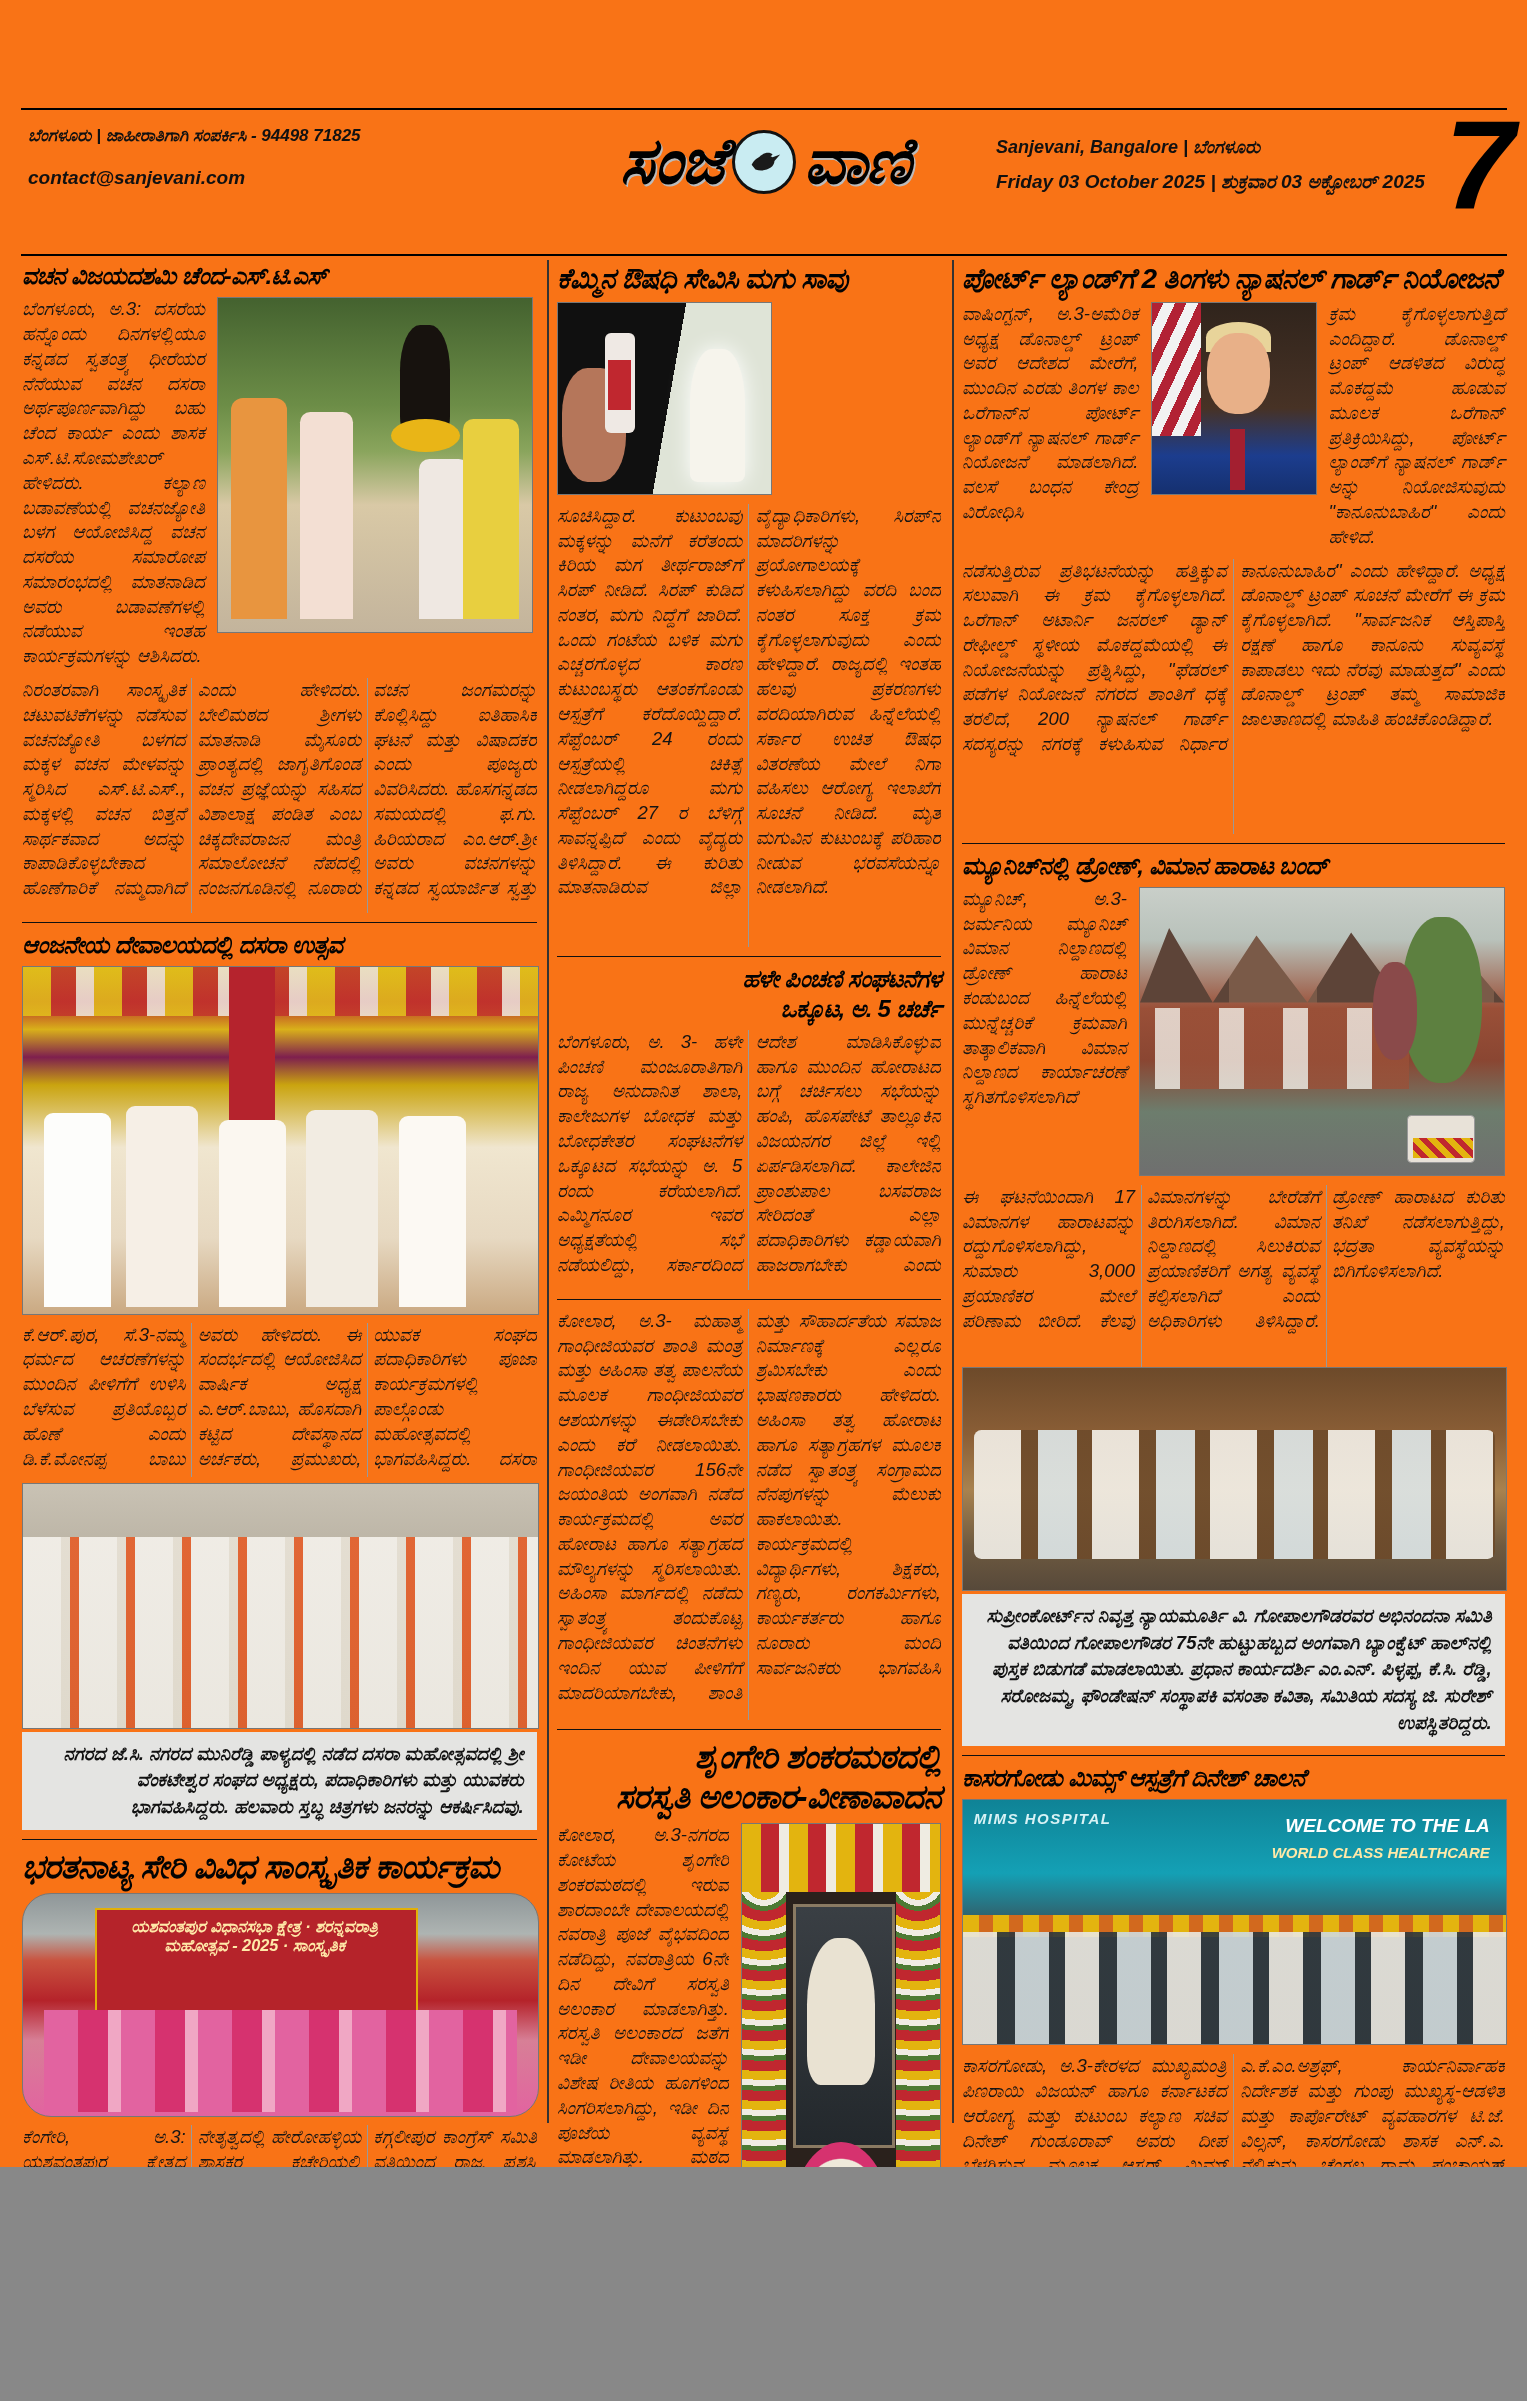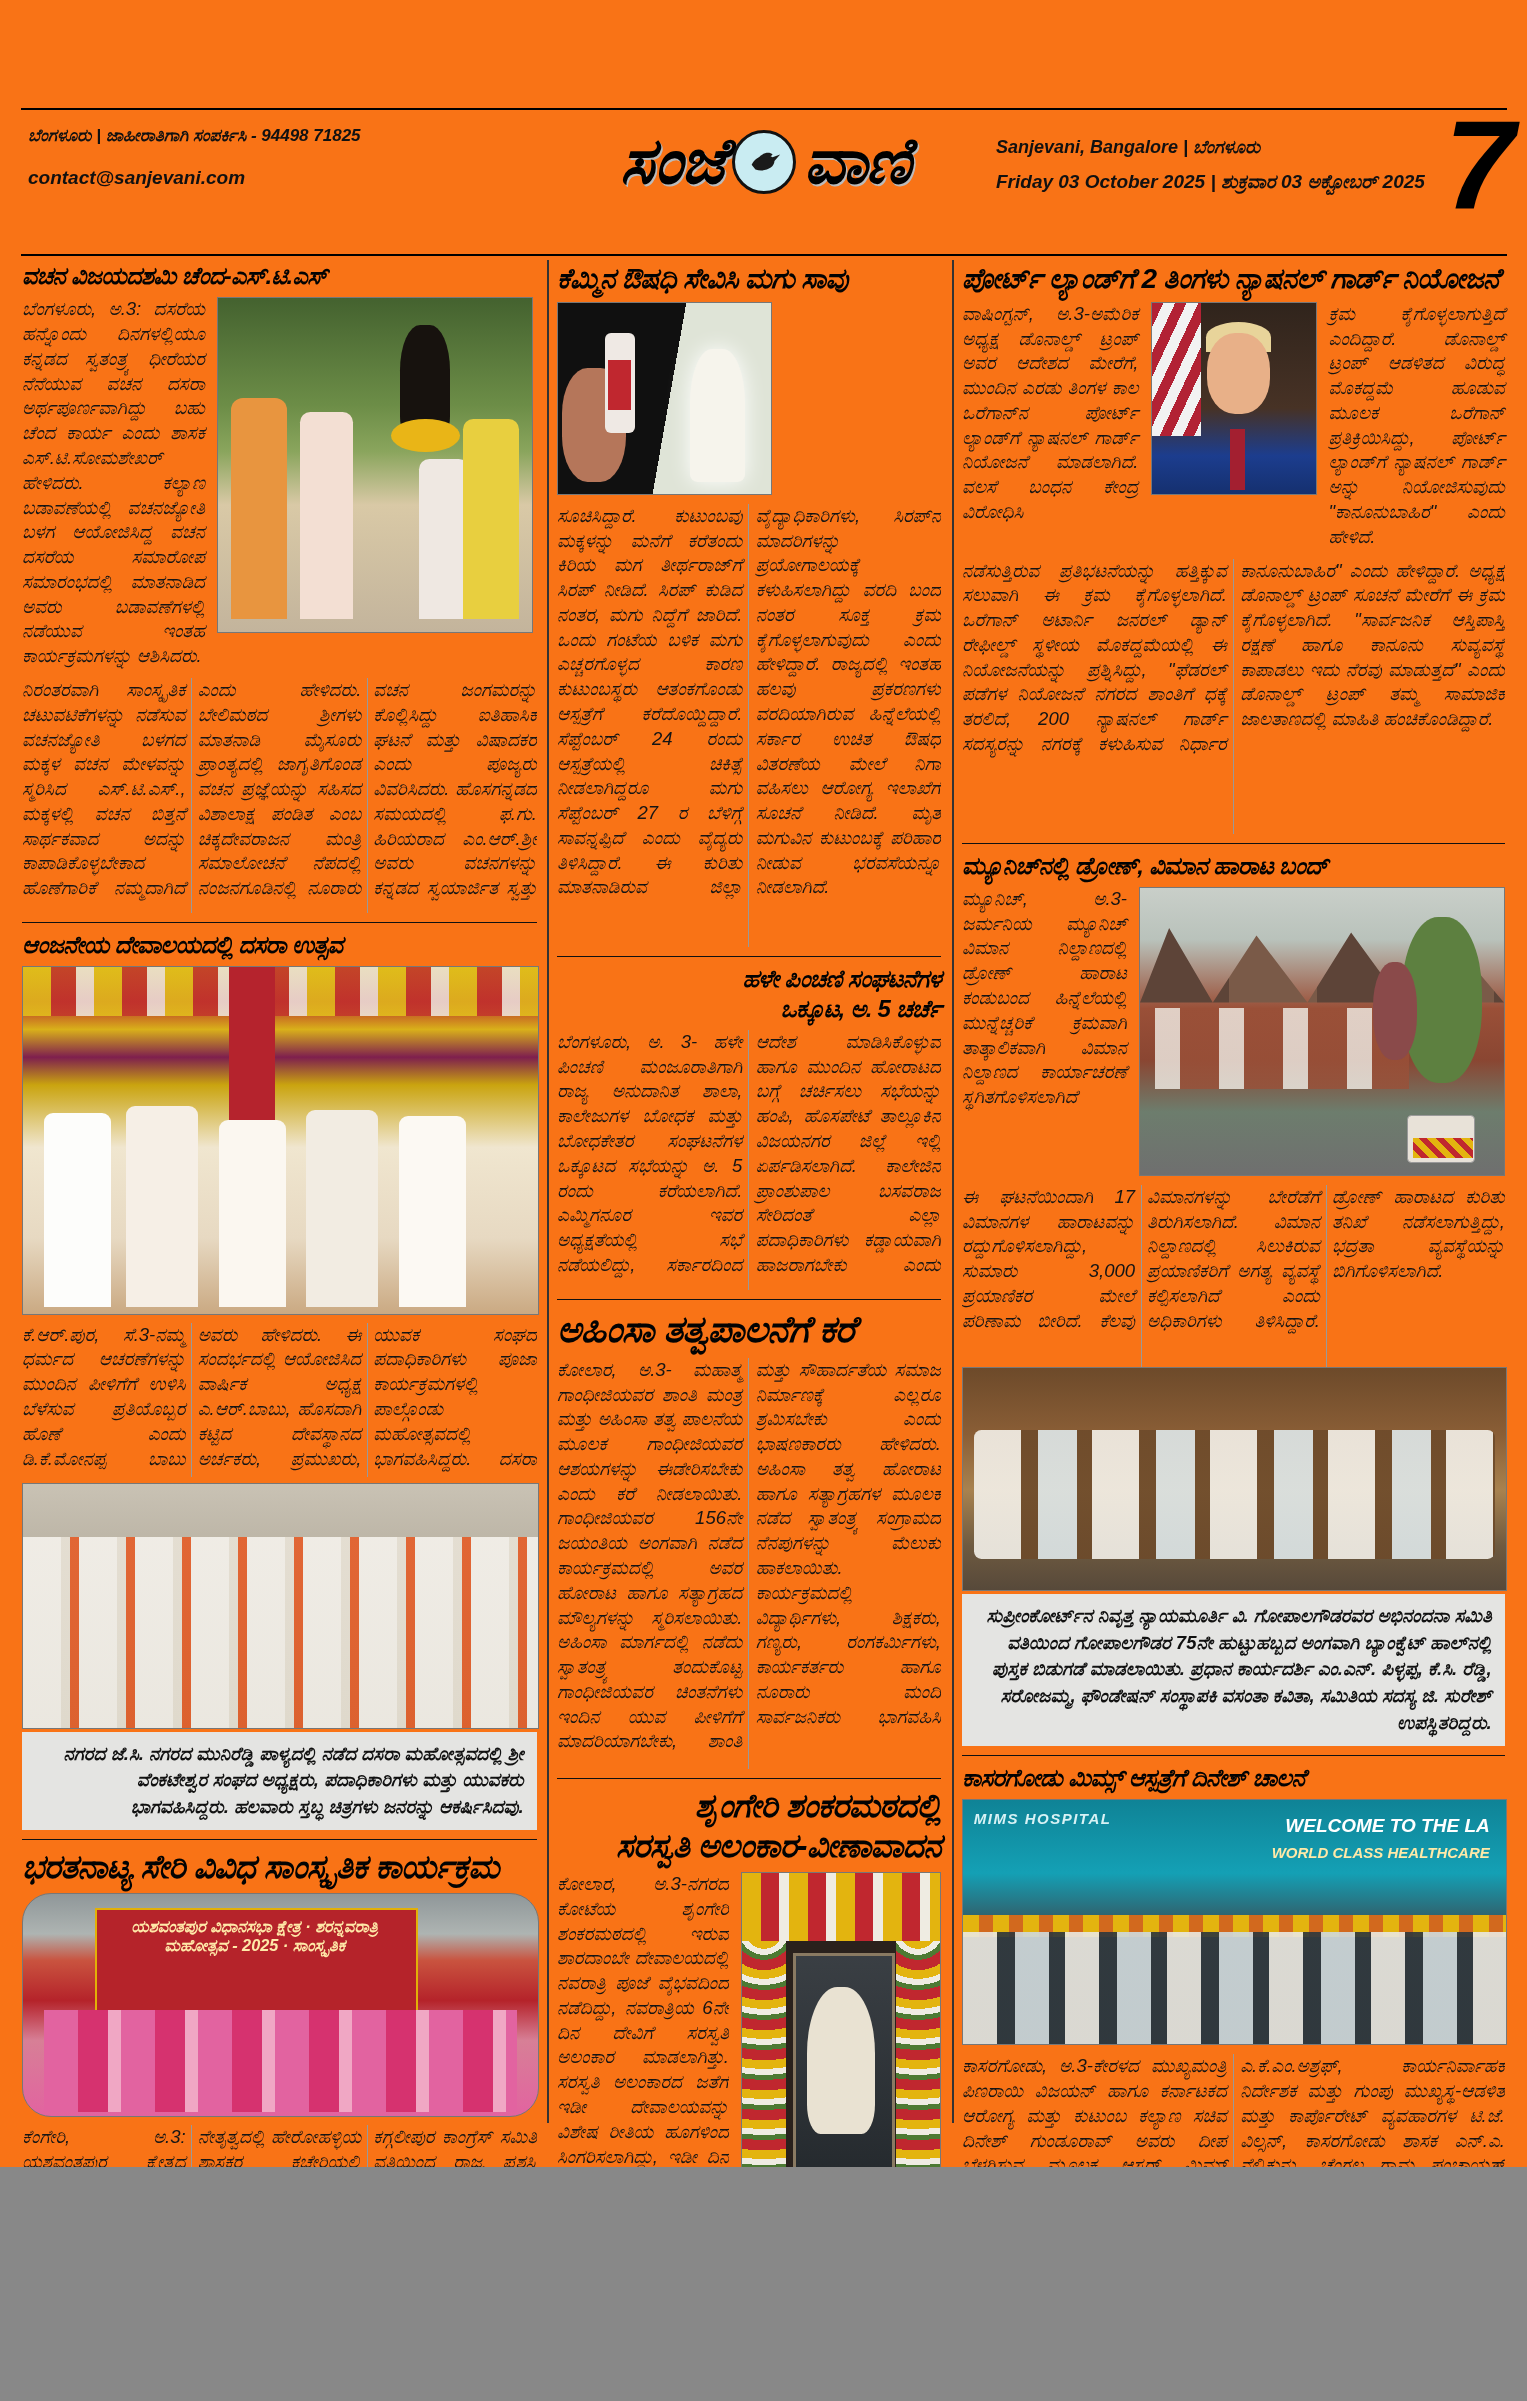--- a/index.html
+++ b/index.html
@@ -219,21 +219,20 @@
 
     <div>
       <h2 class="hl46 ctr" style="margin-bottom:0;">ಹಳೇ ಪಿಂಚಣಿ ಸಂಘಟನೆಗಳ</h2>
       <h2 class="hl46 ctr">ಒಕ್ಕೂಟ, ಅ. 5 ಚರ್ಚೆ</h2>
       <div class="body cols2" style="height:260px;overflow:hidden;">ಬೆಂಗಳೂರು, ಅ. 3- ಹಳೇ ಪಿಂಚಣಿ ಮಂಜೂರಾತಿಗಾಗಿ ರಾಜ್ಯ ಅನುದಾನಿತ ಶಾಲಾ, ಕಾಲೇಜುಗಳ ಬೋಧಕ ಮತ್ತು ಬೋಧಕೇತರ ಸಂಘಟನೆಗಳ ಒಕ್ಕೂಟದ ಸಭೆಯನ್ನು ಅ. 5 ರಂದು ಕರೆಯಲಾಗಿದೆ. ಎಮ್ಮಿಗನೂರ ಇವರ ಅಧ್ಯಕ್ಷತೆಯಲ್ಲಿ ಸಭೆ ನಡೆಯಲಿದ್ದು, ಸರ್ಕಾರದಿಂದ ಆದೇಶ ಮಾಡಿಸಿಕೊಳ್ಳುವ ಹಾಗೂ ಮುಂದಿನ ಹೋರಾಟದ ಬಗ್ಗೆ ಚರ್ಚಿಸಲು ಸಭೆಯನ್ನು ಹಂಪಿ, ಹೊಸಪೇಟೆ ತಾಲ್ಲೂಕಿನ ವಿಜಯನಗರ ಜಿಲ್ಲೆ ಇಲ್ಲಿ ಏರ್ಪಡಿಸಲಾಗಿದೆ. ಕಾಲೇಜಿನ ಪ್ರಾಂಶುಪಾಲ ಬಸವರಾಜ ಸೇರಿದಂತೆ ಎಲ್ಲಾ ಪದಾಧಿಕಾರಿಗಳು ಕಡ್ಡಾಯವಾಗಿ ಹಾಜರಾಗಬೇಕು ಎಂದು ಒಕ್ಕೂಟದ ರಾಜ್ಯಾಧ್ಯಕ್ಷ ಎಂ.ಪಿ. ಕರಬಸಪ್ಪ ಅವರು ಪ್ರಕಟಣೆಯಲ್ಲಿ ಕೋರಿದ್ದಾರೆ.</div>
     </div>
 
     <div class="rule"></div>
 
     <div>
-      <h2 class="hl50">ಅಹಿಂಸಾ ತತ್ವಪಾಲನೆಗೆ ಕರೆ</h2>
       <div class="body cols2" style="height:411px;overflow:hidden;">ಕೋಲಾರ, ಅ.3- ಮಹಾತ್ಮ ಗಾಂಧೀಜಿಯವರ ಶಾಂತಿ ಮಂತ್ರ ಮತ್ತು ಅಹಿಂಸಾ ತತ್ವ ಪಾಲನೆಯ ಮೂಲಕ ಗಾಂಧೀಜಿಯವರ ಆಶಯಗಳನ್ನು ಈಡೇರಿಸಬೇಕು ಎಂದು ಕರೆ ನೀಡಲಾಯಿತು. ಗಾಂಧೀಜಿಯವರ 156ನೇ ಜಯಂತಿಯ ಅಂಗವಾಗಿ ನಡೆದ ಕಾರ್ಯಕ್ರಮದಲ್ಲಿ ಅವರ ಹೋರಾಟ ಹಾಗೂ ಸತ್ಯಾಗ್ರಹದ ಮೌಲ್ಯಗಳನ್ನು ಸ್ಮರಿಸಲಾಯಿತು. ಅಹಿಂಸಾ ಮಾರ್ಗದಲ್ಲಿ ನಡೆದು ಸ್ವಾತಂತ್ರ್ಯ ತಂದುಕೊಟ್ಟ ಗಾಂಧೀಜಿಯವರ ಚಿಂತನೆಗಳು ಇಂದಿನ ಯುವ ಪೀಳಿಗೆಗೆ ಮಾದರಿಯಾಗಬೇಕು, ಶಾಂತಿ ಮತ್ತು ಸೌಹಾರ್ದತೆಯ ಸಮಾಜ ನಿರ್ಮಾಣಕ್ಕೆ ಎಲ್ಲರೂ ಶ್ರಮಿಸಬೇಕು ಎಂದು ಭಾಷಣಕಾರರು ಹೇಳಿದರು. ಅಹಿಂಸಾ ತತ್ವ ಹೋರಾಟ ಹಾಗೂ ಸತ್ಯಾಗ್ರಹಗಳ ಮೂಲಕ ನಡೆದ ಸ್ವಾತಂತ್ರ್ಯ ಸಂಗ್ರಾಮದ ನೆನಪುಗಳನ್ನು ಮೆಲುಕು ಹಾಕಲಾಯಿತು. ಕಾರ್ಯಕ್ರಮದಲ್ಲಿ ವಿದ್ಯಾರ್ಥಿಗಳು, ಶಿಕ್ಷಕರು, ಗಣ್ಯರು, ರಂಗಕರ್ಮಿಗಳು, ಕಾರ್ಯಕರ್ತರು ಹಾಗೂ ನೂರಾರು ಮಂದಿ ಸಾರ್ವಜನಿಕರು ಭಾಗವಹಿಸಿ ಗಾಂಧೀಜಿಯವರ ಭಾವಚಿತ್ರಕ್ಕೆ ಪುಷ್ಪ ನಮನ ಸಲ್ಲಿಸಿದರು.</div>
     </div>
 
     <div class="rule"></div>
 
     <div>
       <h2 class="hl44 ctr" style="margin-bottom:0;">ಶೃಂಗೇರಿ ಶಂಕರಮಠದಲ್ಲಿ</h2>
       <h2 class="hl44 ctr">ಸರಸ್ವತಿ ಅಲಂಕಾರ-ವೀಣಾವಾದನ</h2>
       <div class="row">
         <div class="grow body" style="height:569px;overflow:hidden;">ಕೋಲಾರ, ಅ.3-ನಗರದ ಕೋಟೆಯ ಶೃಂಗೇರಿ ಶಂಕರಮಠದಲ್ಲಿ ಇರುವ ಶಾರದಾಂಬೇ ದೇವಾಲಯದಲ್ಲಿ ನವರಾತ್ರಿ ಪೂಜೆ ವೈಭವದಿಂದ ನಡೆದಿದ್ದು, ನವರಾತ್ರಿಯ 6ನೇ ದಿನ ದೇವಿಗೆ ಸರಸ್ವತಿ ಅಲಂಕಾರ ಮಾಡಲಾಗಿತ್ತು. ಸರಸ್ವತಿ ಅಲಂಕಾರದ ಜತೆಗೆ ಇಡೀ ದೇವಾಲಯವನ್ನು ವಿಶೇಷ ರೀತಿಯ ಹೂಗಳಿಂದ ಸಿಂಗರಿಸಲಾಗಿದ್ದು, ಇಡೀ ದಿನ ಪೂಜೆಯ ವ್ಯವಸ್ಥೆ ಮಾಡಲಾಗಿತ್ತು. ಮಠದ ಧರ್ಮಾಧಿಕಾರಿ ಜೆ.ಎನ್.ರಾಮಕೃಷ್ಣ ಸೇರಿದಂತೆ, ಶಂಕರಸೇವಾ ಸಮಿತಿಯ ಸದಸ್ಯರು ಅಚ್ಚುಕಟ್ಟಾಗಿ ಕಾರ್ಯಕ್ರಮ ನಡೆಸಿದರು. ಸುರೇಶ್ ಶಾಸ್ತ್ರಿ, ಗಣೇಶ್ ಶಾಸ್ತ್ರಿಗಳ ನೇತೃತ್ವದಲ್ಲಿ ವೀಣಾವಾದನ ಹಾಗೂ ವಿಶೇಷ ಪೂಜೆ ನೆರವೇರಿತು. ನೂರಾರು ಮಂದಿ ಭಕ್ತರು ಭಾಗವಹಿಸಿ ದೇವಿಯ ದರ್ಶನ ಪಡೆದರು.</div>

